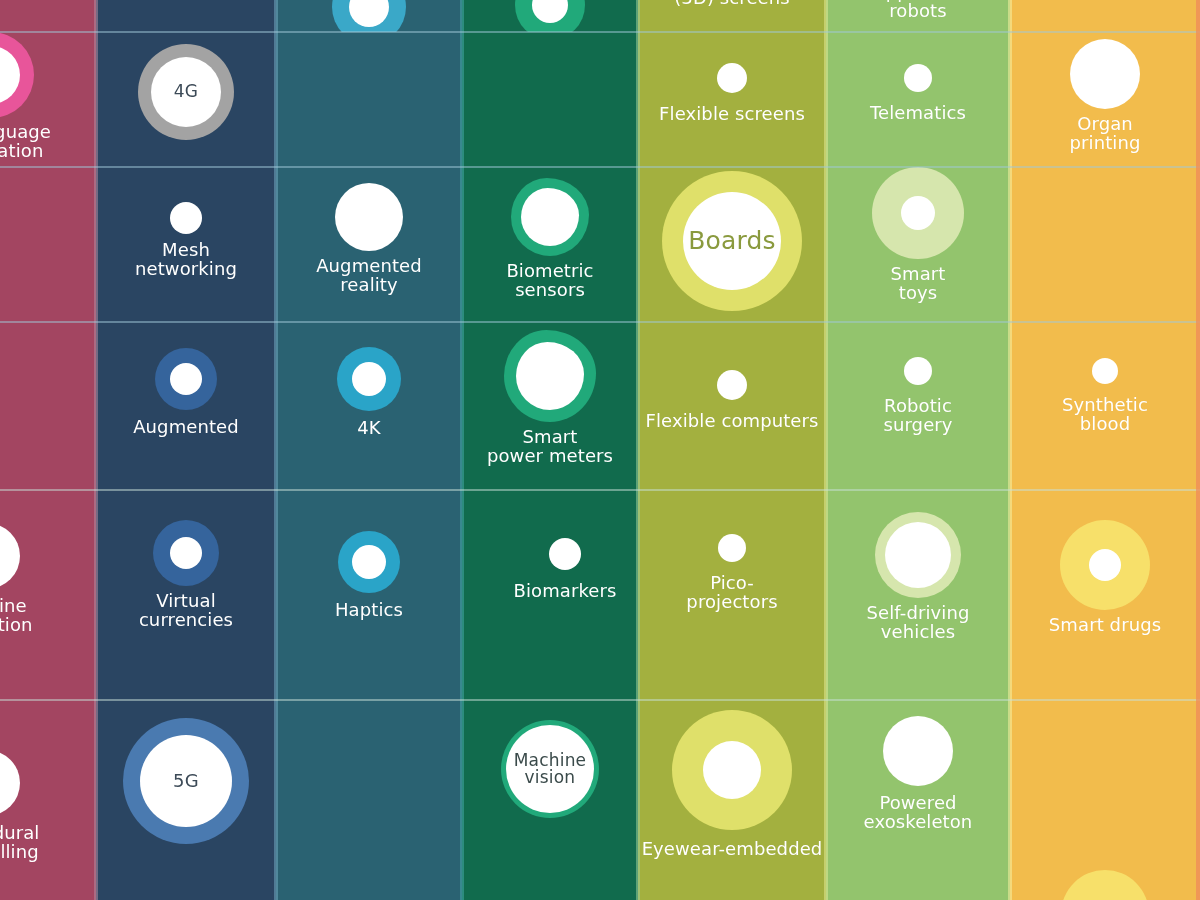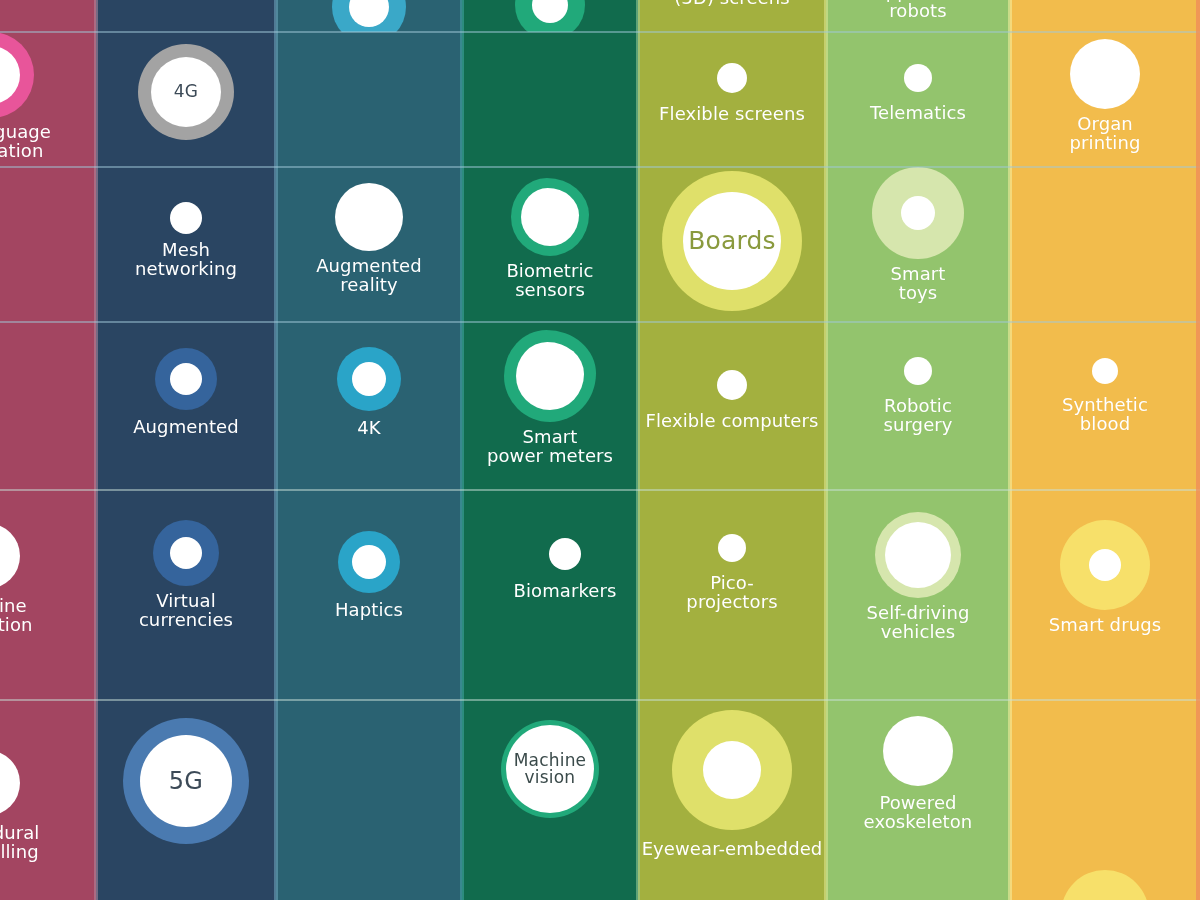--- a/index.html
+++ b/index.html
@@ -342,21 +342,21 @@
       <div class="bubble" style="width:66px;height:66px;background:#ffffff;"></div>
       <div class="caption" style="margin-top:8px;margin-left:10px;">...edural
 ...telling</div>
     </div>
   </div>
 
   <div class="cell c1">
     <div class="inner" style="justify-content:flex-start;position:relative;top:18px;">
       <div class="bubble" style="width:126px;height:126px;background:#4a7ab0;">
         <div class="core" style="width:92px;height:92px;">
-          <span class="corelabel" style="color:#3c4a57;font-size:24px;">5G</span>
+          <span class="corelabel" style="color:#3c4a57;font-size:18px;">5G</span>
         </div>
       </div>
     </div>
   </div>
 
   <div class="cell c2">
       <div class="inner"></div>
     </div>
 
   <div class="cell c3">

